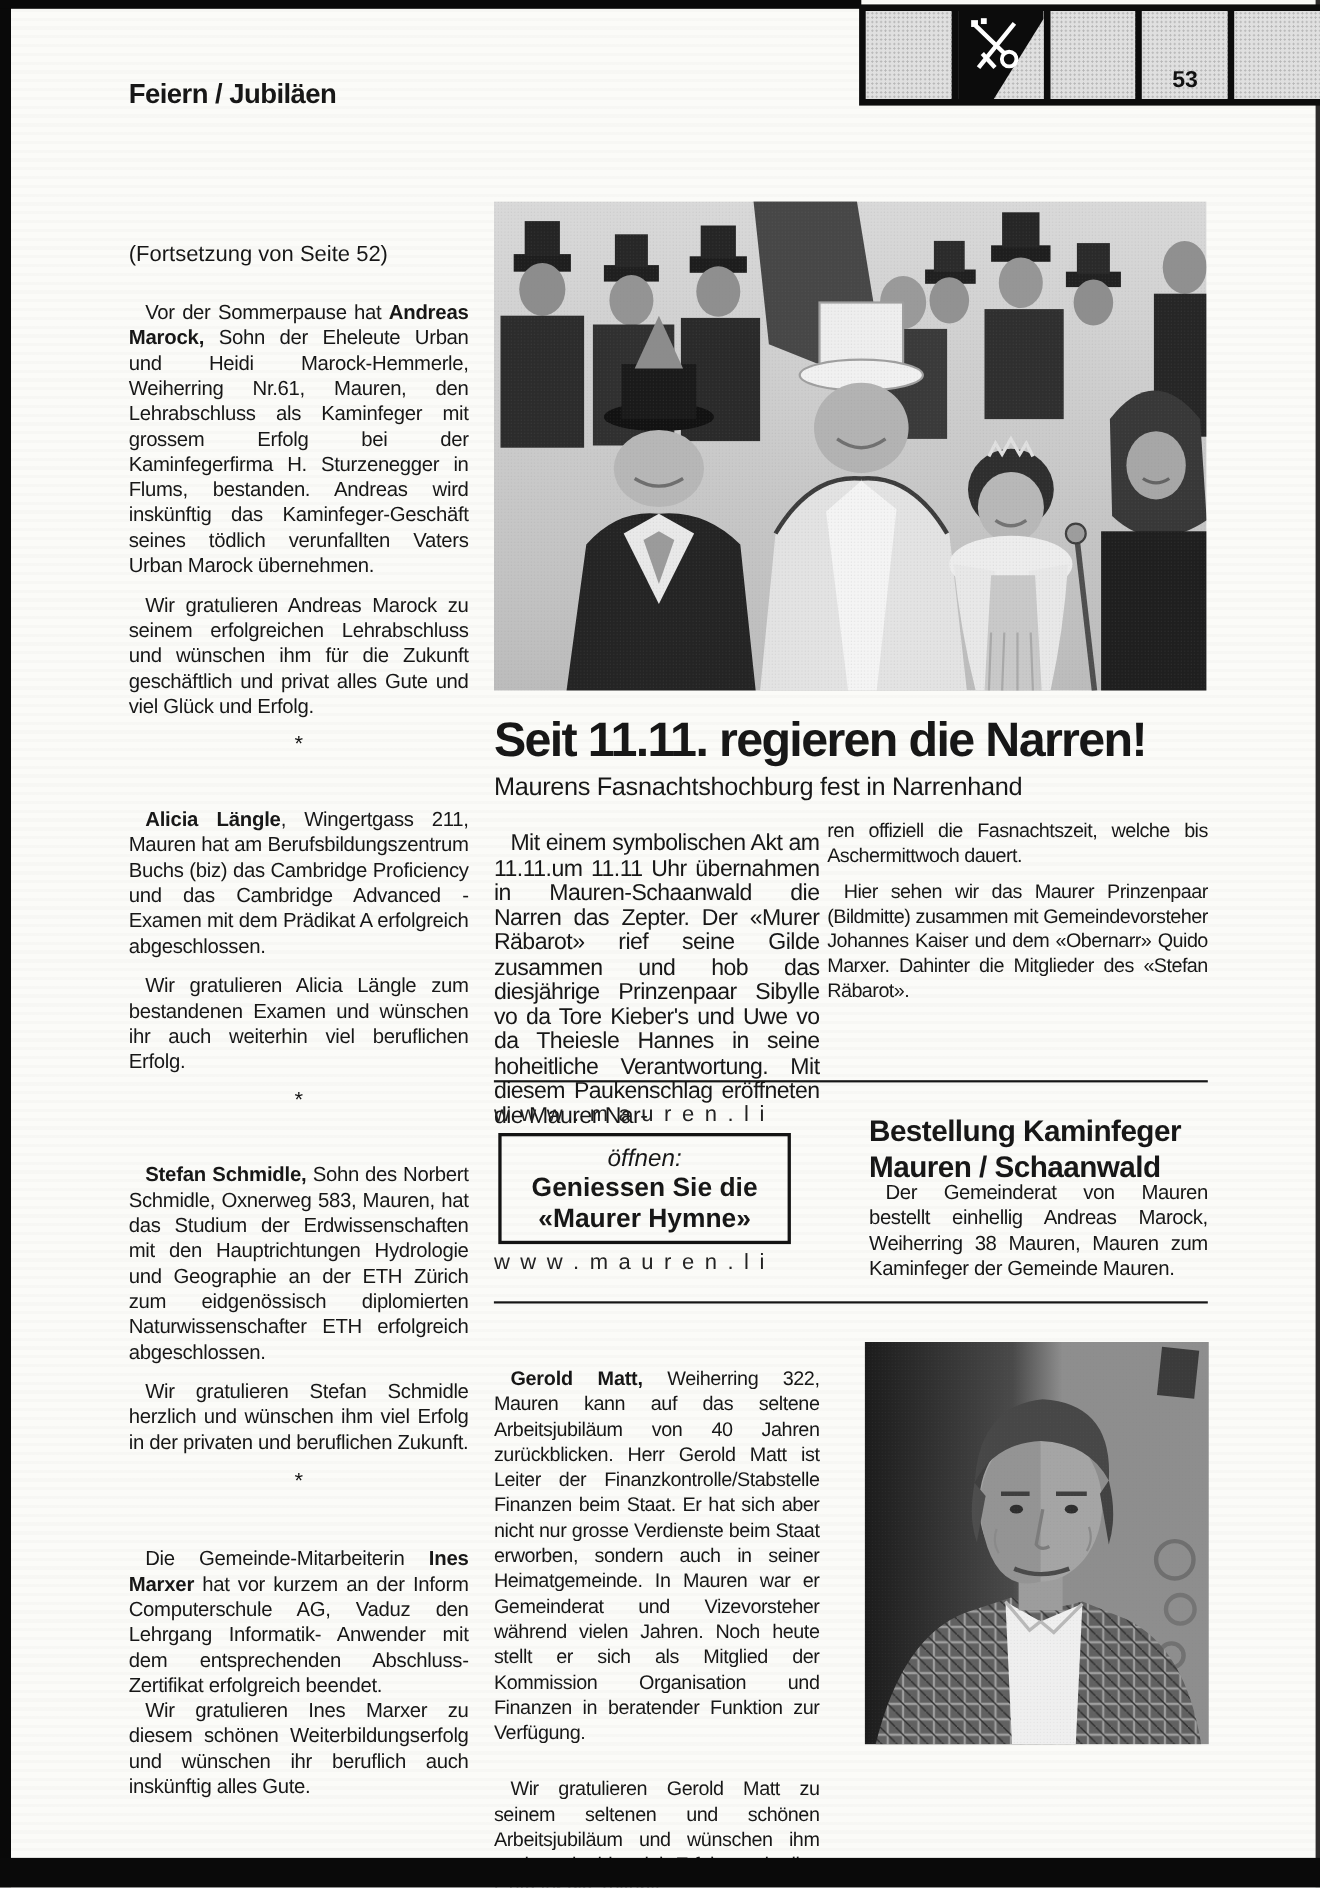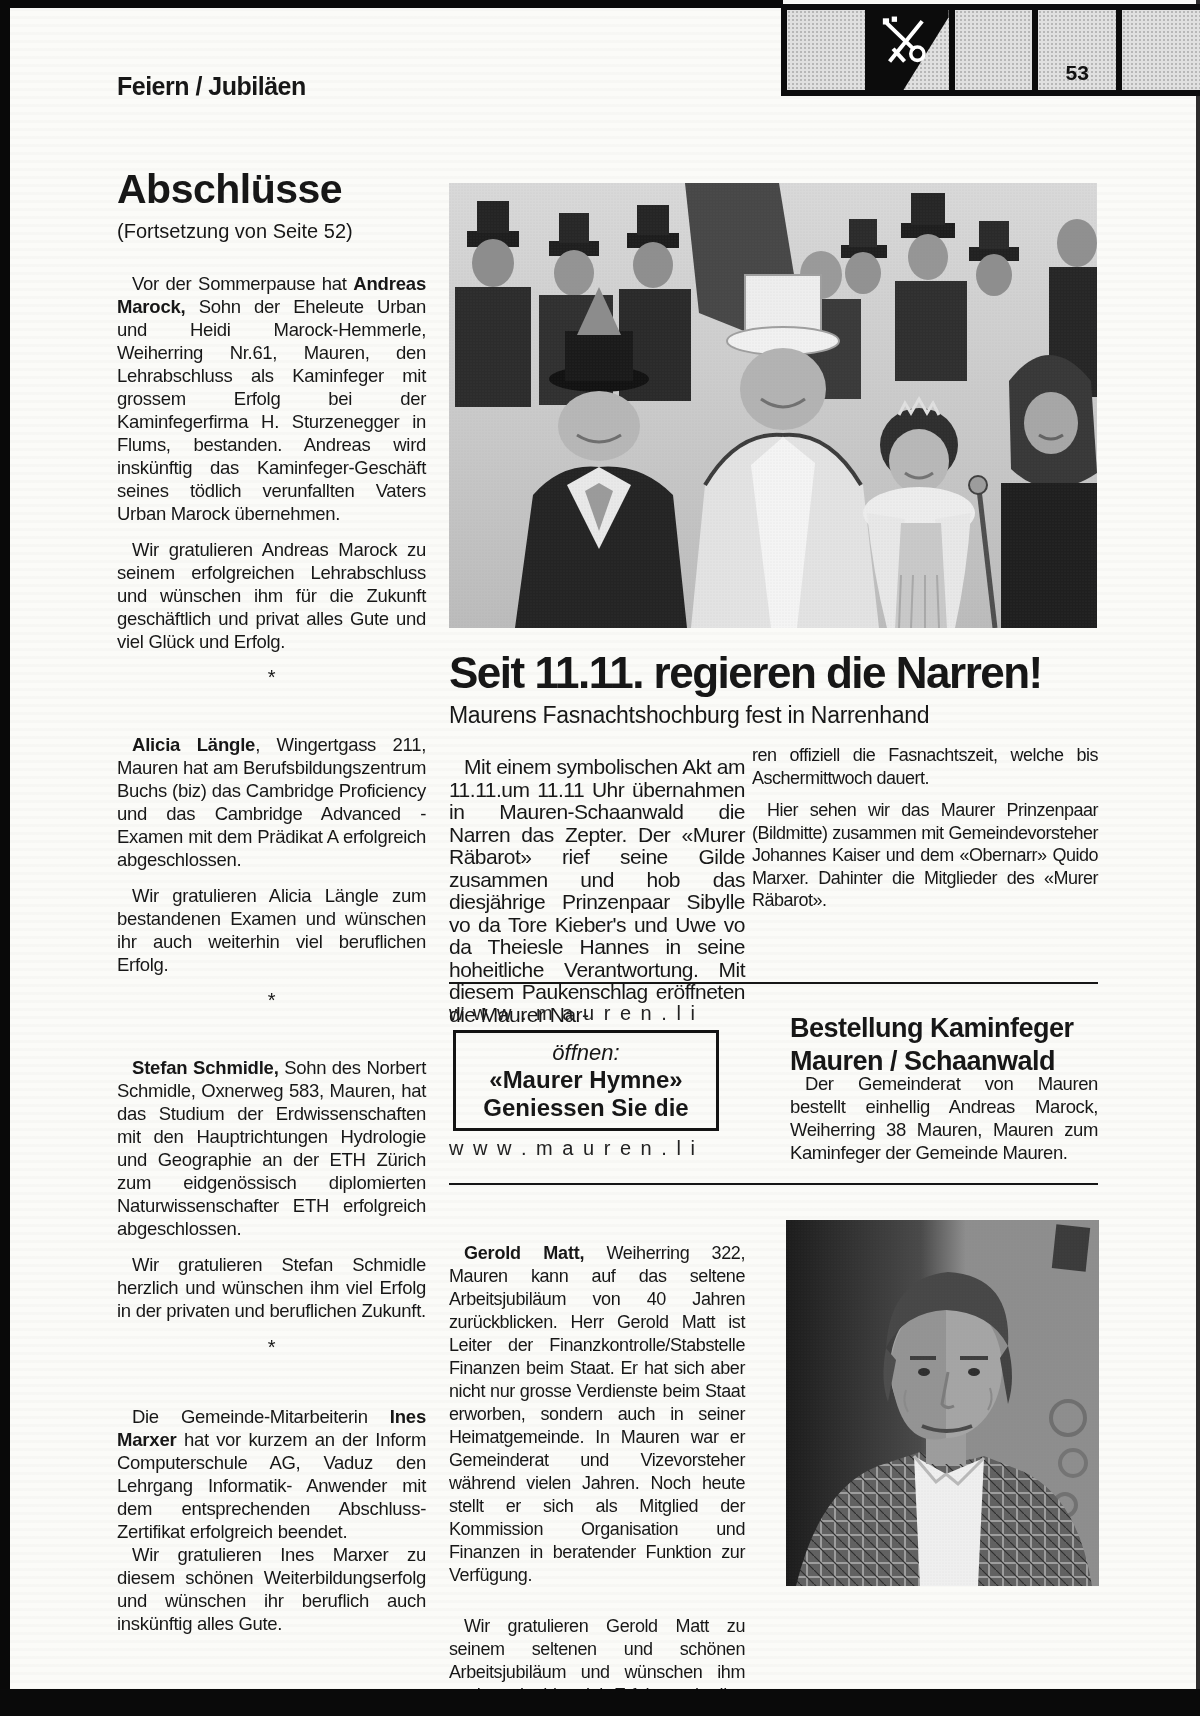--- a/index.html
+++ b/index.html
@@ -83,21 +83,20 @@
         <rect x="20" y="4" width="6" height="6" fill="#ffffff"></rect>
       </svg>
     </div>
     <div class="blk"></div>
     <div class="blk num">53</div>
     <div class="blk"></div>
   </div>
 
   <div class="abs seclabel">Feiern / Jubiläen</div>
 
-  <div class="abs title">Abschlüsse</div>
   <div class="abs note">(Fortsetzung von Seite 52)</div>
 
   <div class="abs txt leftcol">
     <p><span>Vor der Sommerpause hat </span><b>Andreas Marock,</b><span> Sohn der Eheleute Urban und Heidi Marock-Hemmerle, Weiherring Nr.61, Mauren, den Lehrabschluss als Kaminfeger mit grossem Erfolg bei der Kaminfegerfirma H. Sturzenegger in Flums, bestanden. Andreas wird inskünftig das Kaminfeger-Geschäft seines tödlich verunfallten Vaters Urban Marock übernehmen.</span></p>
     <p>Wir gratulieren Andreas Marock zu seinem erfolgreichen Lehrabschluss und wünschen ihm für die Zukunft geschäftlich und privat alles Gute und viel Glück und Erfolg.</p>
     <p class="sep">*</p>
     <p><b>Alicia Längle</b><span>, Wingertgass 211, Mauren hat am Berufsbildungszentrum Buchs (biz) das Cambridge Proficiency und das Cambridge Advanced - Examen mit dem Prädikat A erfolgreich abgeschlossen.</span></p>
     <p>Wir gratulieren Alicia Längle zum bestandenen Examen und wünschen ihr auch weiterhin viel beruflichen Erfolg.</p>
     <p class="sep">*</p>
     <p><b>Stefan Schmidle,</b><span> Sohn des Norbert Schmidle, Oxnerweg 583, Mauren, hat das Studium der Erdwissenschaften mit den Hauptrichtungen Hydrologie und Geographie an der ETH Zürich zum eidgenössisch diplomierten Naturwissenschafter ETH erfolgreich abgeschlossen.</span></p>
@@ -192,30 +191,30 @@
     </svg>
   </div>
 
   <div class="abs headline">Seit 11.11. regieren die Narren!</div>
   <div class="abs subhead">Maurens Fasnachtshochburg fest in Narrenhand</div>
   <div class="abs txt ncol1">
     <p>Mit einem symbolischen Akt am 11.11.um 11.11 Uhr übernahmen in Mauren-Schaanwald die Narren das Zepter. Der «Murer Räbarot» rief seine Gilde zusammen und hob das diesjährige Prinzenpaar Sibylle vo da Tore Kieber's und Uwe vo da Theiesle Hannes in seine hoheitliche Verantwortung. Mit diesem Paukenschlag eröffneten die Maurer Nar-</p>
   </div>
   <div class="abs txt ncol2">
     <p class="first">ren offiziell die Fasnachtszeit, welche bis Aschermittwoch dauert.</p>
-    <p>Hier sehen wir das Maurer Prinzenpaar (Bildmitte) zusammen mit Gemeindevorsteher Johannes Kaiser und dem «Obernarr» Quido Marxer. Dahinter die Mitglieder des «Murer Räbarot».</p>
+    <p>Hier sehen wir das Maurer Prinzenpaar (Bildmitte) zusammen mit Gemeindevorsteher Johannes Kaiser und dem «Obernarr» Quido Marxer. Dahinter die Mitglieder des «Stefan Räbarot».</p>
   </div>
 
   <div class="abs rule" id="rule1"></div>
 
   <div class="abs wwwline" id="www-top">w w w . m a u r e n . l i</div>
   <div class="abs adbox">
     <div class="open">öffnen:</div>
+    <div class="bold-line">Geniessen Sie die</div>
     <div class="bold-line">«Maurer Hymne»</div>
-    <div class="bold-line">Geniessen Sie die</div>
   </div>
   <div class="abs wwwline" id="www-bottom">w w w . m a u r e n . l i</div>
 
   <div class="abs best-h">
     <div>Bestellung Kaminfeger</div>
     <div>Mauren / Schaanwald</div>
   </div>
   <div class="abs txt best-body">
     <p>Der Gemeinderat von Mauren bestellt einhellig Andreas Marock, Weiherring 38 Mauren, Mauren zum Kaminfeger der Gemeinde Mauren.</p>
   </div>

